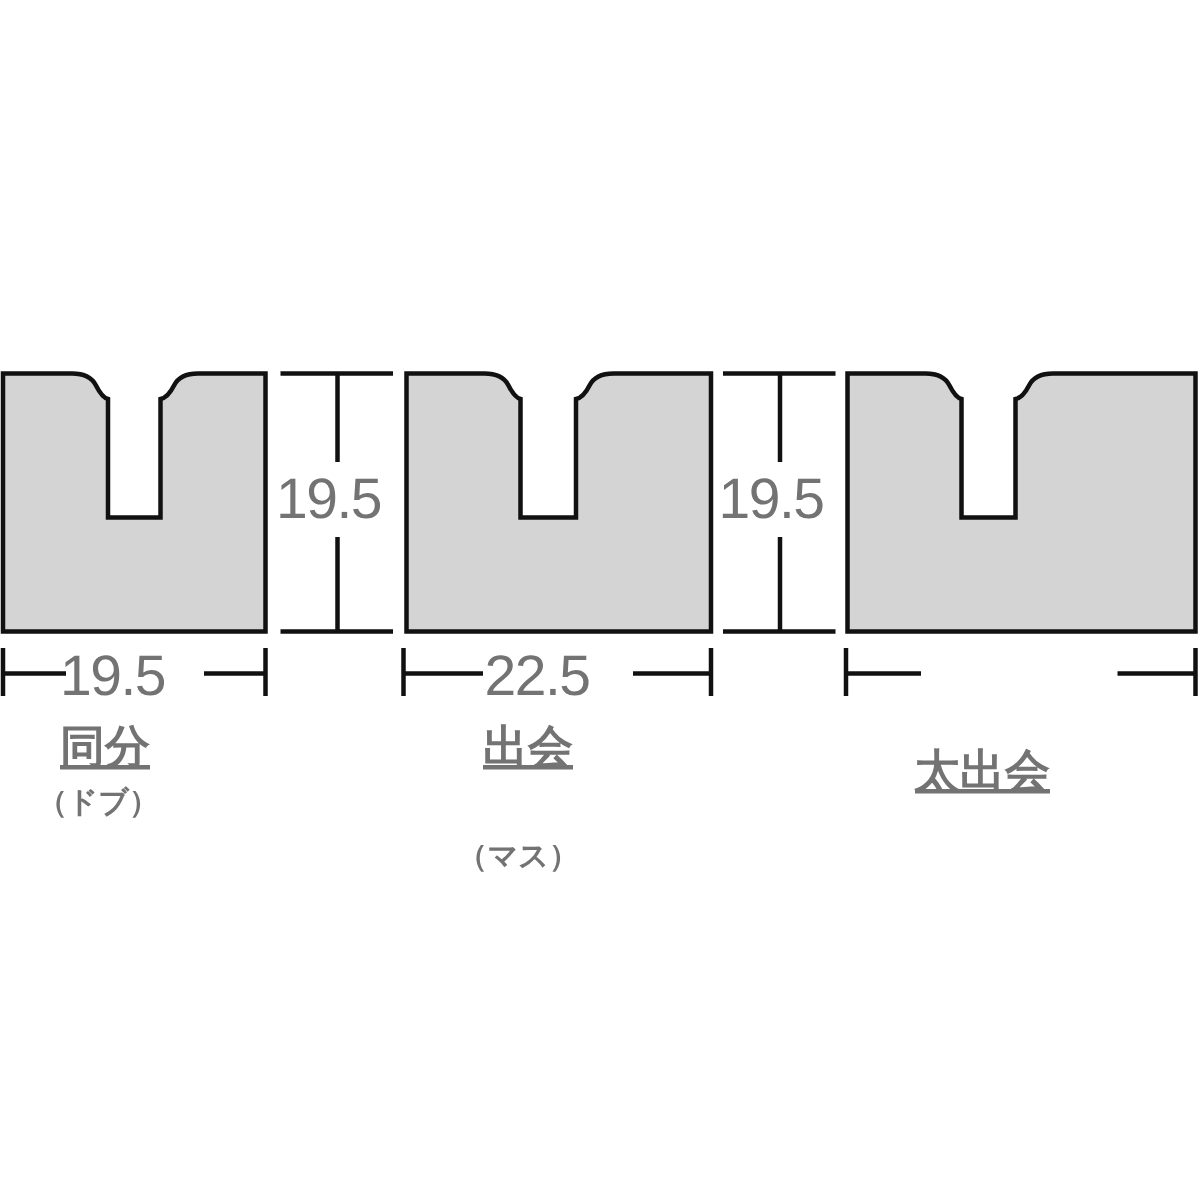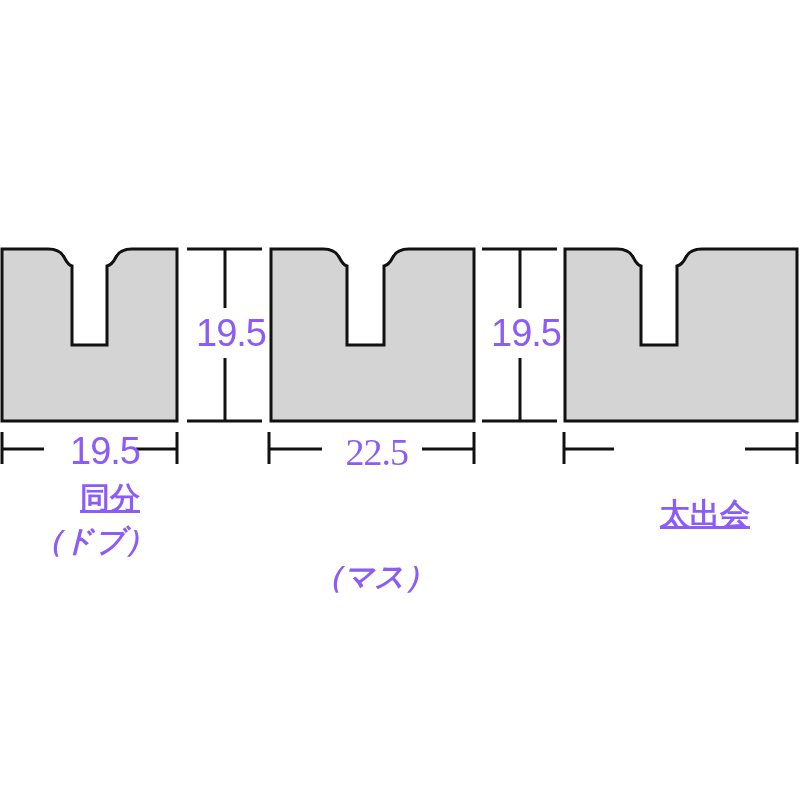--- a/index.html
+++ b/index.html
@@ -1,21 +1,21 @@
 <!DOCTYPE html>
 <html><head>
 <meta charset="utf-8">
 <style>
   html, body { margin: 0; padding: 0; background: #ffffff; }
   body { width: 800px; height: 800px; position: relative; overflow: hidden; font-family: "Liberation Sans", "DejaVu Sans", sans-serif; }
   #stage { position: absolute; left: 0; top: 0; width: 800px; height: 800px; }
-  .lbl { position: absolute; color: #8b5cf6; text-align: right; white-space: nowrap; }
+  .lbl { position: absolute; color: #737373; text-align: left; white-space: nowrap; }
   .dimnum { font-size: 38px; letter-spacing: -1px; font-weight: 400; }
   .name { font-size: 30px; font-weight: 700; font-family: "DejaVu Sans", sans-serif; text-decoration: underline; }
-  .sub { font-size: 30px; font-weight: 700; font-family: "DejaVu Sans", sans-serif; font-style: italic; }
+  .sub { font-size: 20px; font-weight: 700; font-family: "DejaVu Sans", sans-serif; }
 </style>
 </head>
 <body>
 
 <div id="stage">
   <svg width="800" height="800" viewBox="0 0 800 800">
 
     <path d="M 2 249 L 48 249 Q 60 249 64 257 Q 68 265 72 266 L 72 345 L 107 345 L 107 266 Q 112 265 116 257 Q 120 249 132 249 L 177 249 L 177 421 L 2 421 Z" fill="#d4d4d4" stroke="#111" stroke-width="3"></path>
 
     <path d="M 271 249 L 323 249 Q 335 249 339 257 Q 343 265 347 266 L 347 345 L 384 345 L 384 266 Q 389 265 393 257 Q 397 249 409 249 L 474 249 L 474 421 L 271 421 Z" fill="#d4d4d4" stroke="#111" stroke-width="3"></path>
@@ -57,22 +57,23 @@
       <line x1="797" y1="432" x2="797" y2="464"></line>
     </g>
   </svg>
 
   
   <div class="lbl dimnum" style="left:184px; top:312px; width:82px;">19.5</div>
   <div class="lbl dimnum" style="left:479px; top:312px; width:82px;">19.5</div>
 
   
   <div class="lbl dimnum" style="left:40px; top:430px; width:100px;">19.5</div>
-  <div class="lbl dimnum" style="left:304px; top:430px; width:104px;font-family:Liberation Serif, serif;">22.5</div>
+  <div class="lbl dimnum" style="left:323px; top:430px; width:104px;">22.5</div>
 
   
   <div class="lbl name" style="left:40px; top:478px; width:100px;">同分</div>
+  <div class="lbl name" style="left:322px; top:478px; width:100px;">出会</div>
   <div class="lbl name" style="left:610px; top:478px; width:140px;margin-top:16px;">太出会</div>
 
   
   <div class="lbl sub" style="left:25px; top:521px; width:130px;">（ドブ）</div>
   <div class="lbl sub" style="left:305px; top:521px; width:130px;margin-top:36px;">（マス）</div>
 </div>
 
 </body></html>

